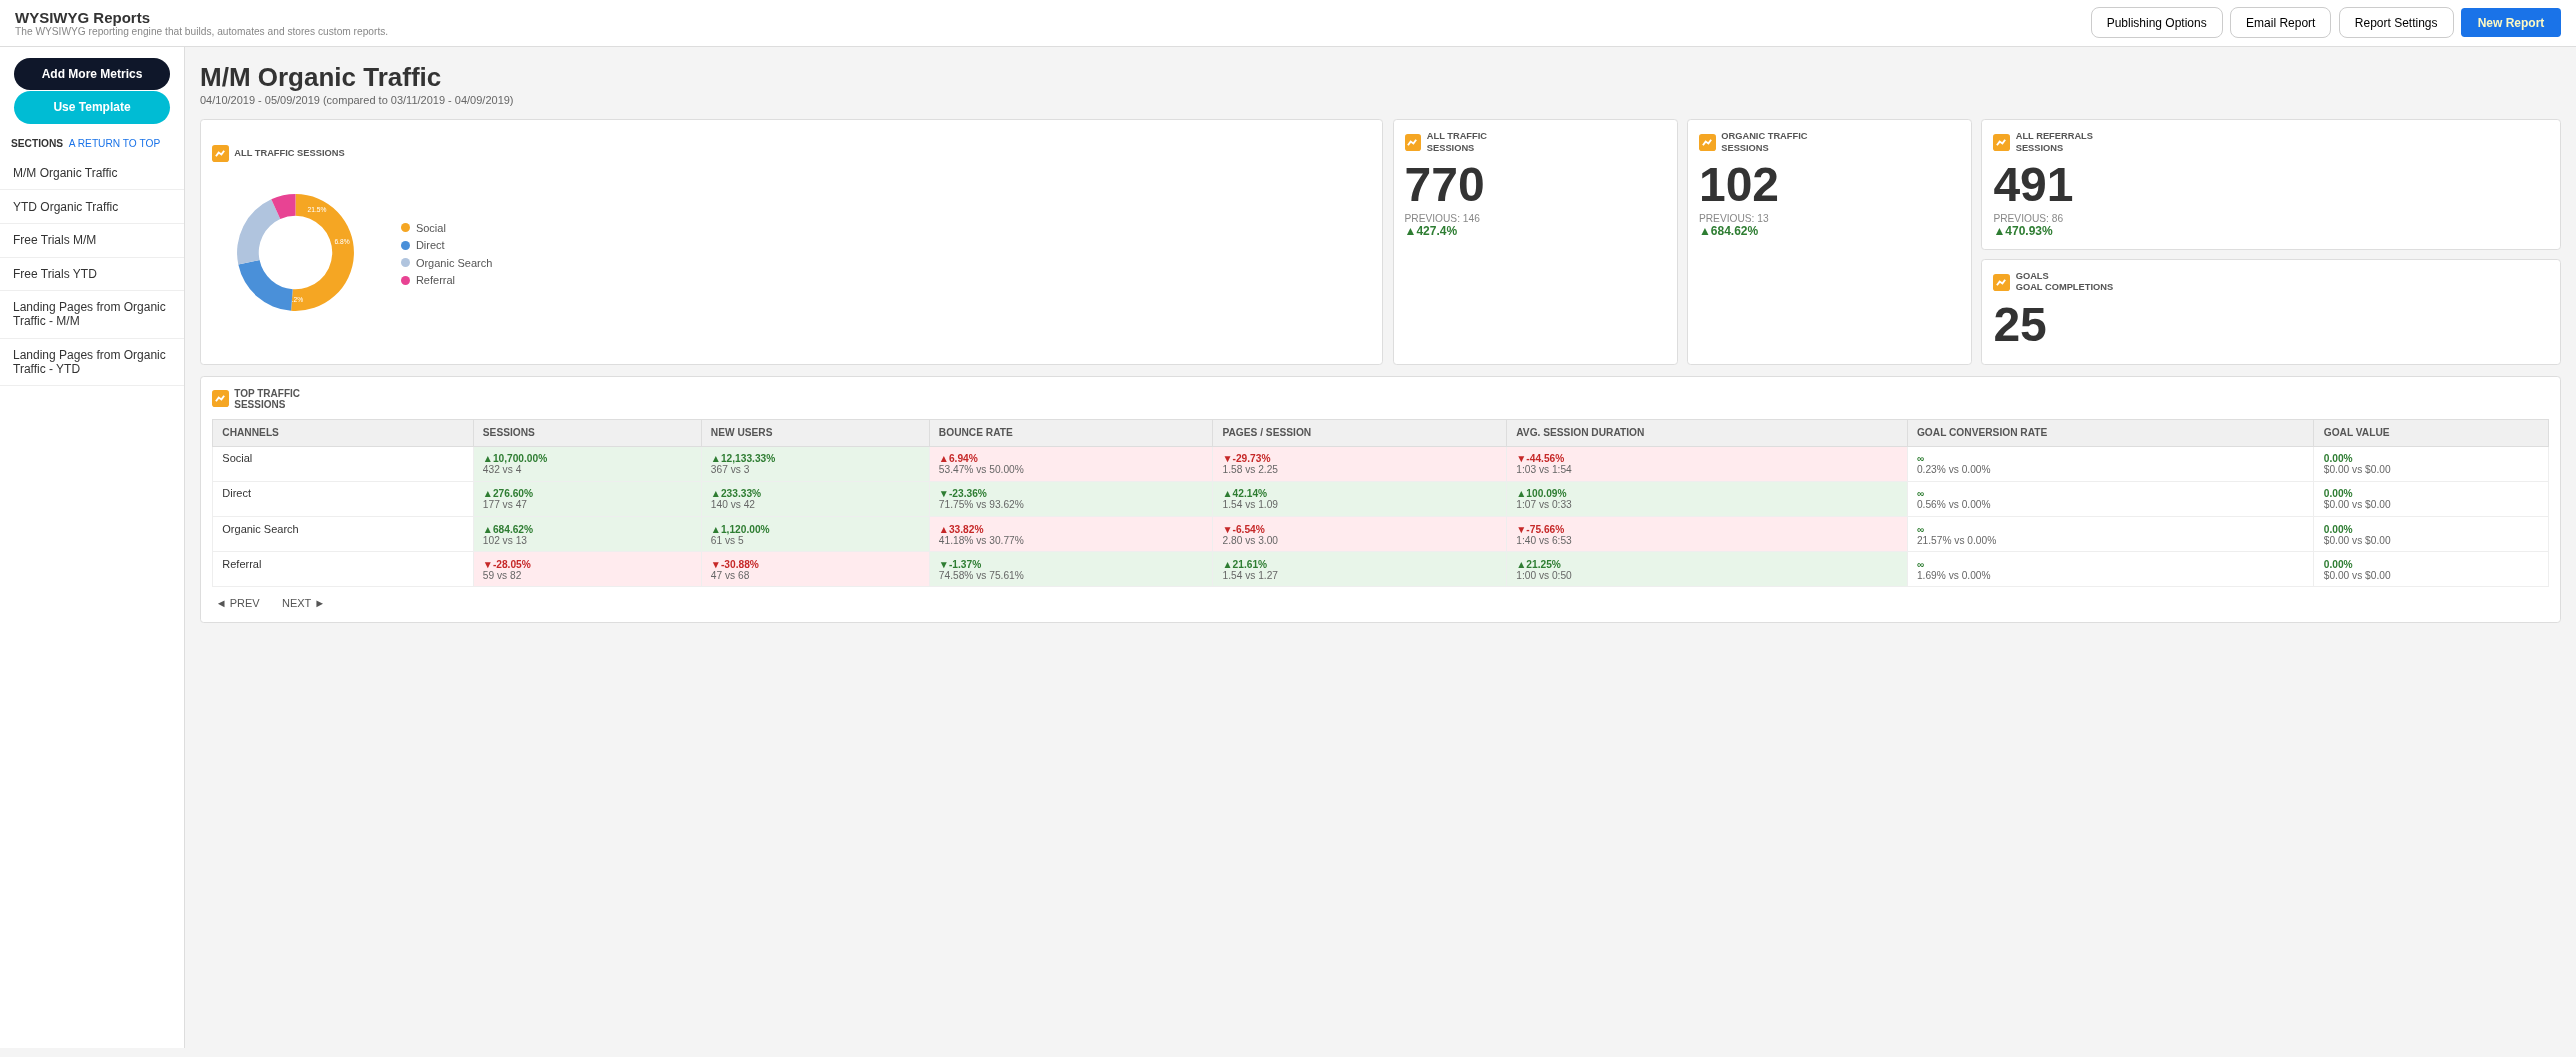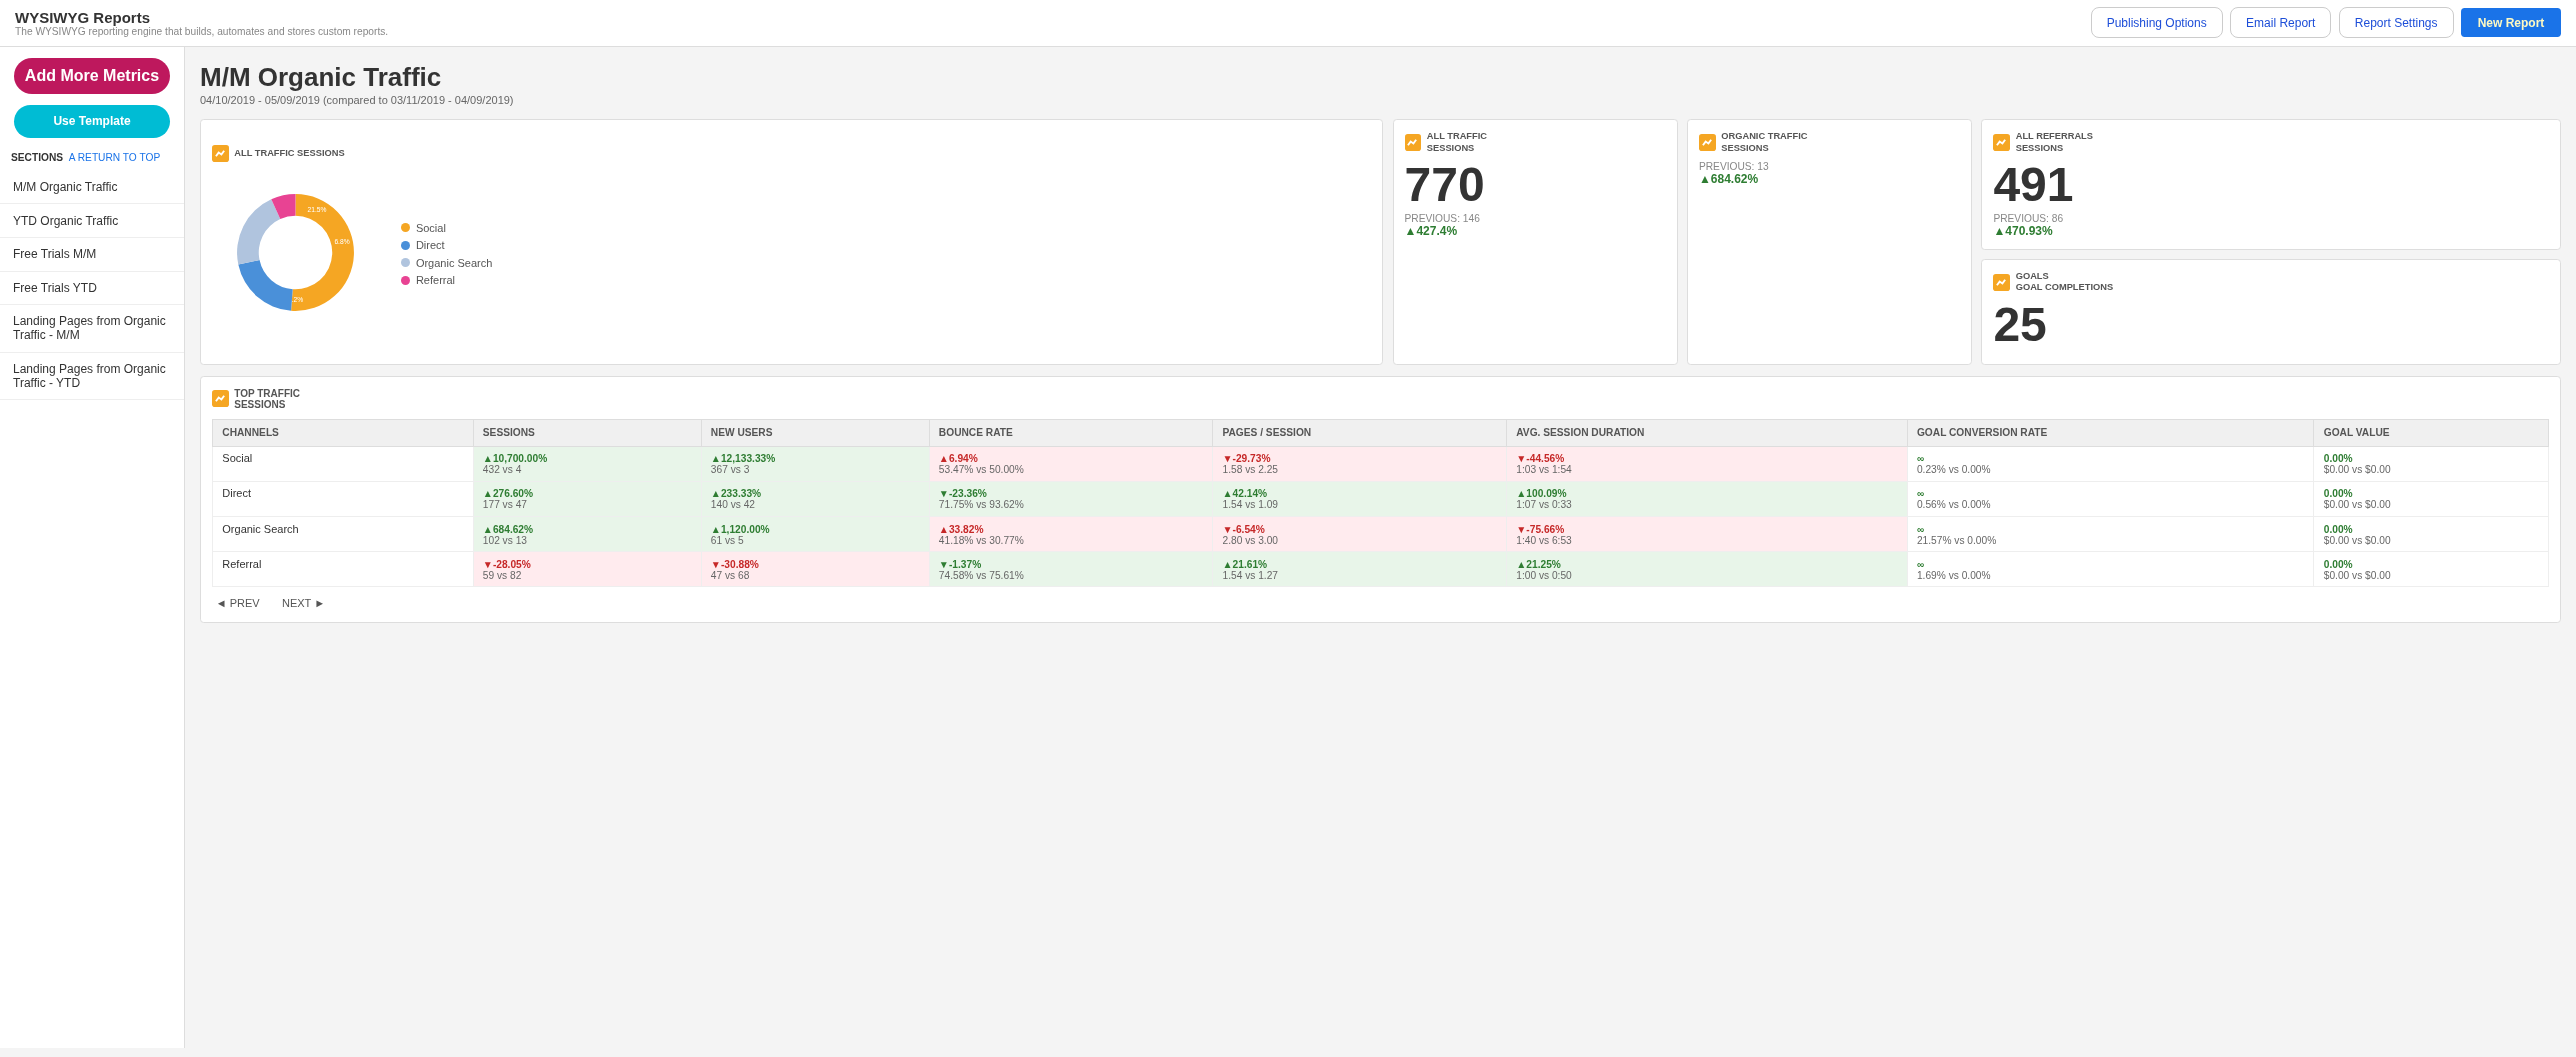--- a/index.html
+++ b/index.html
@@ -3,29 +3,29 @@
   <meta charset="utf-8">
   <style>
     * { box-sizing: border-box; margin: 0; padding: 0; }
     body { font-family: Arial, sans-serif; font-size: 12px; background: #f4f4f4; color: #333; }
 
     
     .header { background: #fff; border-bottom: 0.9px solid #ddd; padding: 7.4px 15px; display: flex; align-items: center; justify-content: space-between; }
     .header-left .app-title { font-size: 15px; font-weight: bold; color: #333; }
     .header-left .app-subtitle { font-size: 10.2px; color: #888; }
     .header-right { display: flex; gap: 7.4px; align-items: center; }
-    .btn-outline { border: 0.9px solid #ccc; background: #fff; color: #1d4ed8; padding: 7.4px 15px; border-radius: 8px; cursor: pointer; font-size: 12px; }
+    .btn-outline { border: 0.9px solid #ccc; background: #fff; color: #000000; padding: 7.4px 15px; border-radius: 8px; cursor: pointer; font-size: 12px; }
     .btn-blue { background: #1a73e8; color: #fef9c3; border: none; padding: 7.4px 16.7px; border-radius: 3.7px; cursor: pointer; font-size: 12px; font-weight: bold; }
 
     
     .layout { display: flex; }
 
     
     .sidebar { width: 185px; background: #fff; border-right: 0.9px solid #ddd; min-height: calc(100vh - 56px); padding: 11px 0; flex-shrink: 0; }
-    .btn-green { background: #be185d; color: #fff; border: none; padding: 9.3px 0; border-radius: 18.5px; cursor: pointer; font-size: 16px; font-weight: bold; width: 85%; display: block; margin: 0 auto 11px; text-align: center; }
+    .btn-green { background: #0f172a; color: #fff; border: none; padding: 9.3px 0; border-radius: 18.5px; cursor: pointer; font-size: 12px; font-weight: bold; width: 85%; display: block; margin: 0 auto 1px; text-align: center; }
     .btn-teal { background: #00bcd4; color: #fff; border: none; padding: 9.3px 0; border-radius: 18.5px; cursor: pointer; font-size: 12px; font-weight: bold; width: 85%; display: block; margin: 0 auto 11px; text-align: center; }
     .sidebar-sections-label { font-size: 10.2px; font-weight: bold; color: #333; padding: 3.7px 11px 3.7px; text-transform: uppercase; display: flex; align-items: center; gap: 5.6px; }
     .sidebar-sections-label .return-link { color: #1a73e8; font-size: 10.2px; cursor: pointer; text-decoration: none; font-weight: normal; }
     .sidebar-nav { margin-top: 3.7px; }
     .sidebar-nav-item { padding: 9.3px 13px; font-size: 12px; color: #333; cursor: pointer; border-bottom: 0.9px solid #eee; }
 
     
     .main { flex: 1; padding: 15px; overflow: auto; }
     .report-title { font-size: 26px; font-weight: bold; color: #333; margin-bottom: 1.9px; }
     .report-date { font-size: 11px; color: #666; margin-bottom: 13px; }
@@ -178,20 +178,21 @@
   </div>
           <div class="card stat-card">
     <div class="card-header">
       <span class="card-icon">
         <svg viewBox="0 0 12 12" fill="white" width="11" height="11">
                   <polyline points="1,9 4,5 7,7 10,3" stroke="white" stroke-width="2" fill="none"></polyline>
                 </svg>
       </span>
       <span class="card-label">ORGANIC TRAFFIC<br>SESSIONS</span>
     </div>
+    <div class="card-big-num">102</div>
     <div class="card-prev">PREVIOUS: 13</div>
     <div class="card-change up"><span class="triangle-up"></span>684.62%</div>
   </div>
         </div>
       <div style="display:flex;flex-direction:column;gap:9.3px;flex:1;" id="stat-col-2">
           <div class="card stat-card">
     <div class="card-header">
       <span class="card-icon">
         <svg viewBox="0 0 12 12" fill="white" width="11" height="11">
                   <polyline points="1,9 4,5 7,7 10,3" stroke="white" stroke-width="2" fill="none"></polyline>

